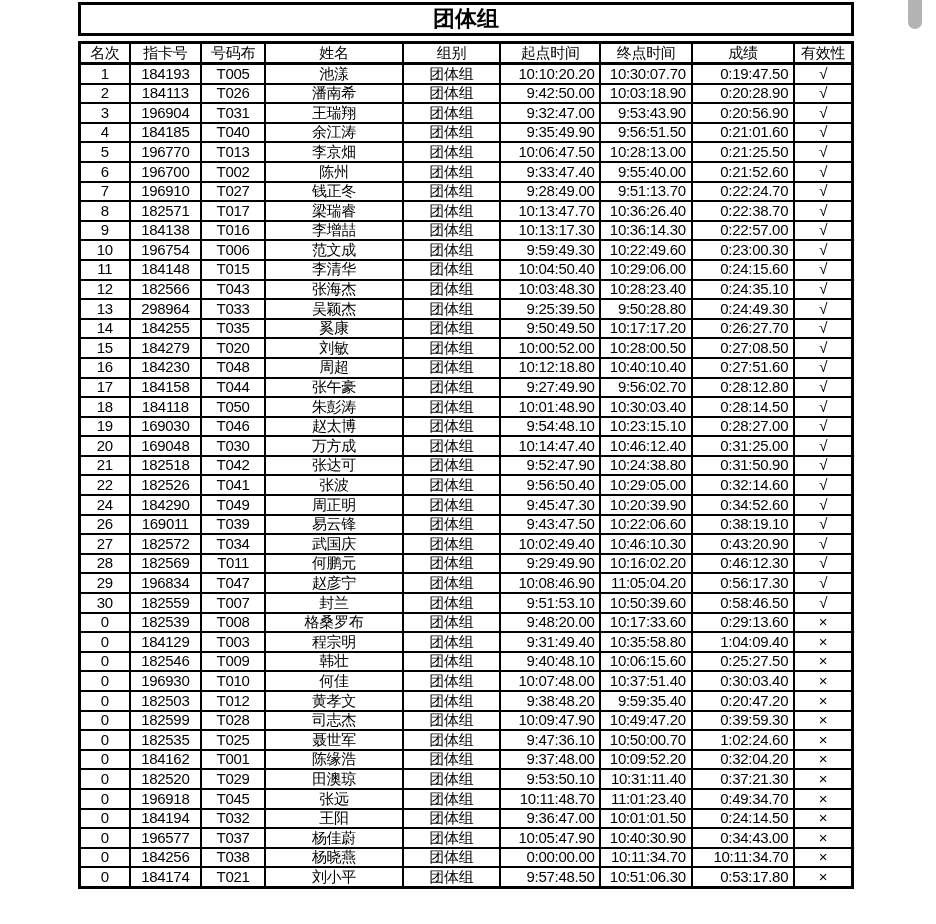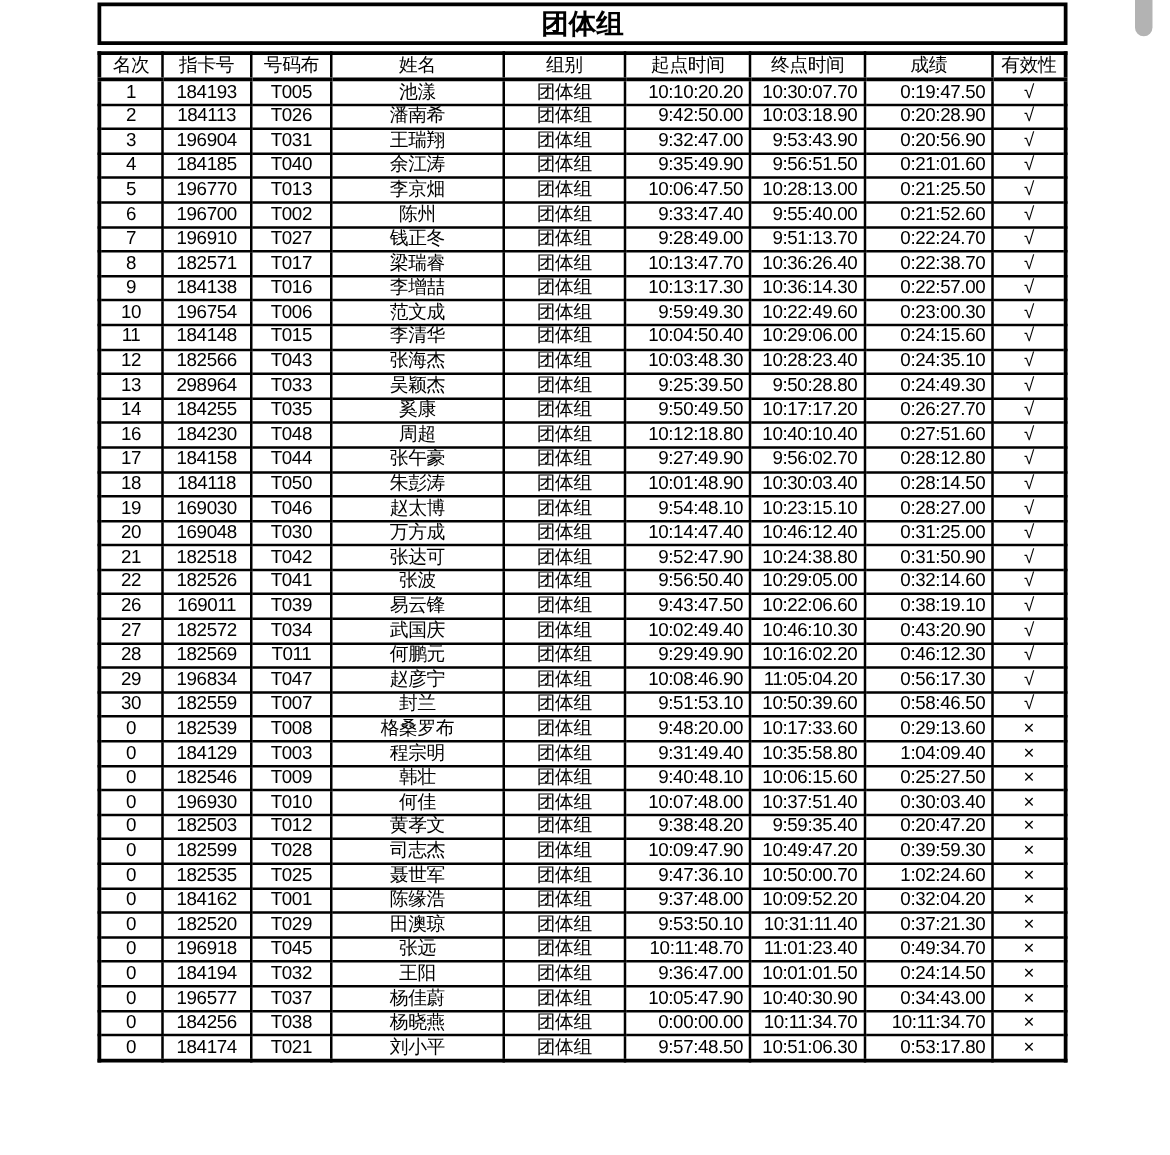--- a/index.html
+++ b/index.html
@@ -248,20 +248,31 @@
           <td>184255</td>
           <td>T035</td>
           <td>奚康</td>
           <td>团体组</td>
           <td class="num">9:50:49.50</td>
           <td class="num">10:17:17.20</td>
           <td class="num">0:26:27.70</td>
           <td>√</td>
         </tr>
         <tr>
+          <td>15</td>
+          <td>184279</td>
+          <td>T020</td>
+          <td>刘敏</td>
+          <td>团体组</td>
+          <td class="num">10:00:52.00</td>
+          <td class="num">10:28:00.50</td>
+          <td class="num">0:27:08.50</td>
+          <td>√</td>
+        </tr>
+        <tr>
           <td>16</td>
           <td>184230</td>
           <td>T048</td>
           <td>周超</td>
           <td>团体组</td>
           <td class="num">10:12:18.80</td>
           <td class="num">10:40:10.40</td>
           <td class="num">0:27:51.60</td>
           <td>√</td>
         </tr>
@@ -322,20 +333,31 @@
         </tr>
         <tr>
           <td>22</td>
           <td>182526</td>
           <td>T041</td>
           <td>张波</td>
           <td>团体组</td>
           <td class="num">9:56:50.40</td>
           <td class="num">10:29:05.00</td>
           <td class="num">0:32:14.60</td>
+          <td>√</td>
+        </tr>
+        <tr>
+          <td>24</td>
+          <td>184290</td>
+          <td>T049</td>
+          <td>周正明</td>
+          <td>团体组</td>
+          <td class="num">9:45:47.30</td>
+          <td class="num">10:20:39.90</td>
+          <td class="num">0:34:52.60</td>
           <td>√</td>
         </tr>
         <tr>
           <td>26</td>
           <td>169011</td>
           <td>T039</td>
           <td>易云锋</td>
           <td>团体组</td>
           <td class="num">9:43:47.50</td>
           <td class="num">10:22:06.60</td>

